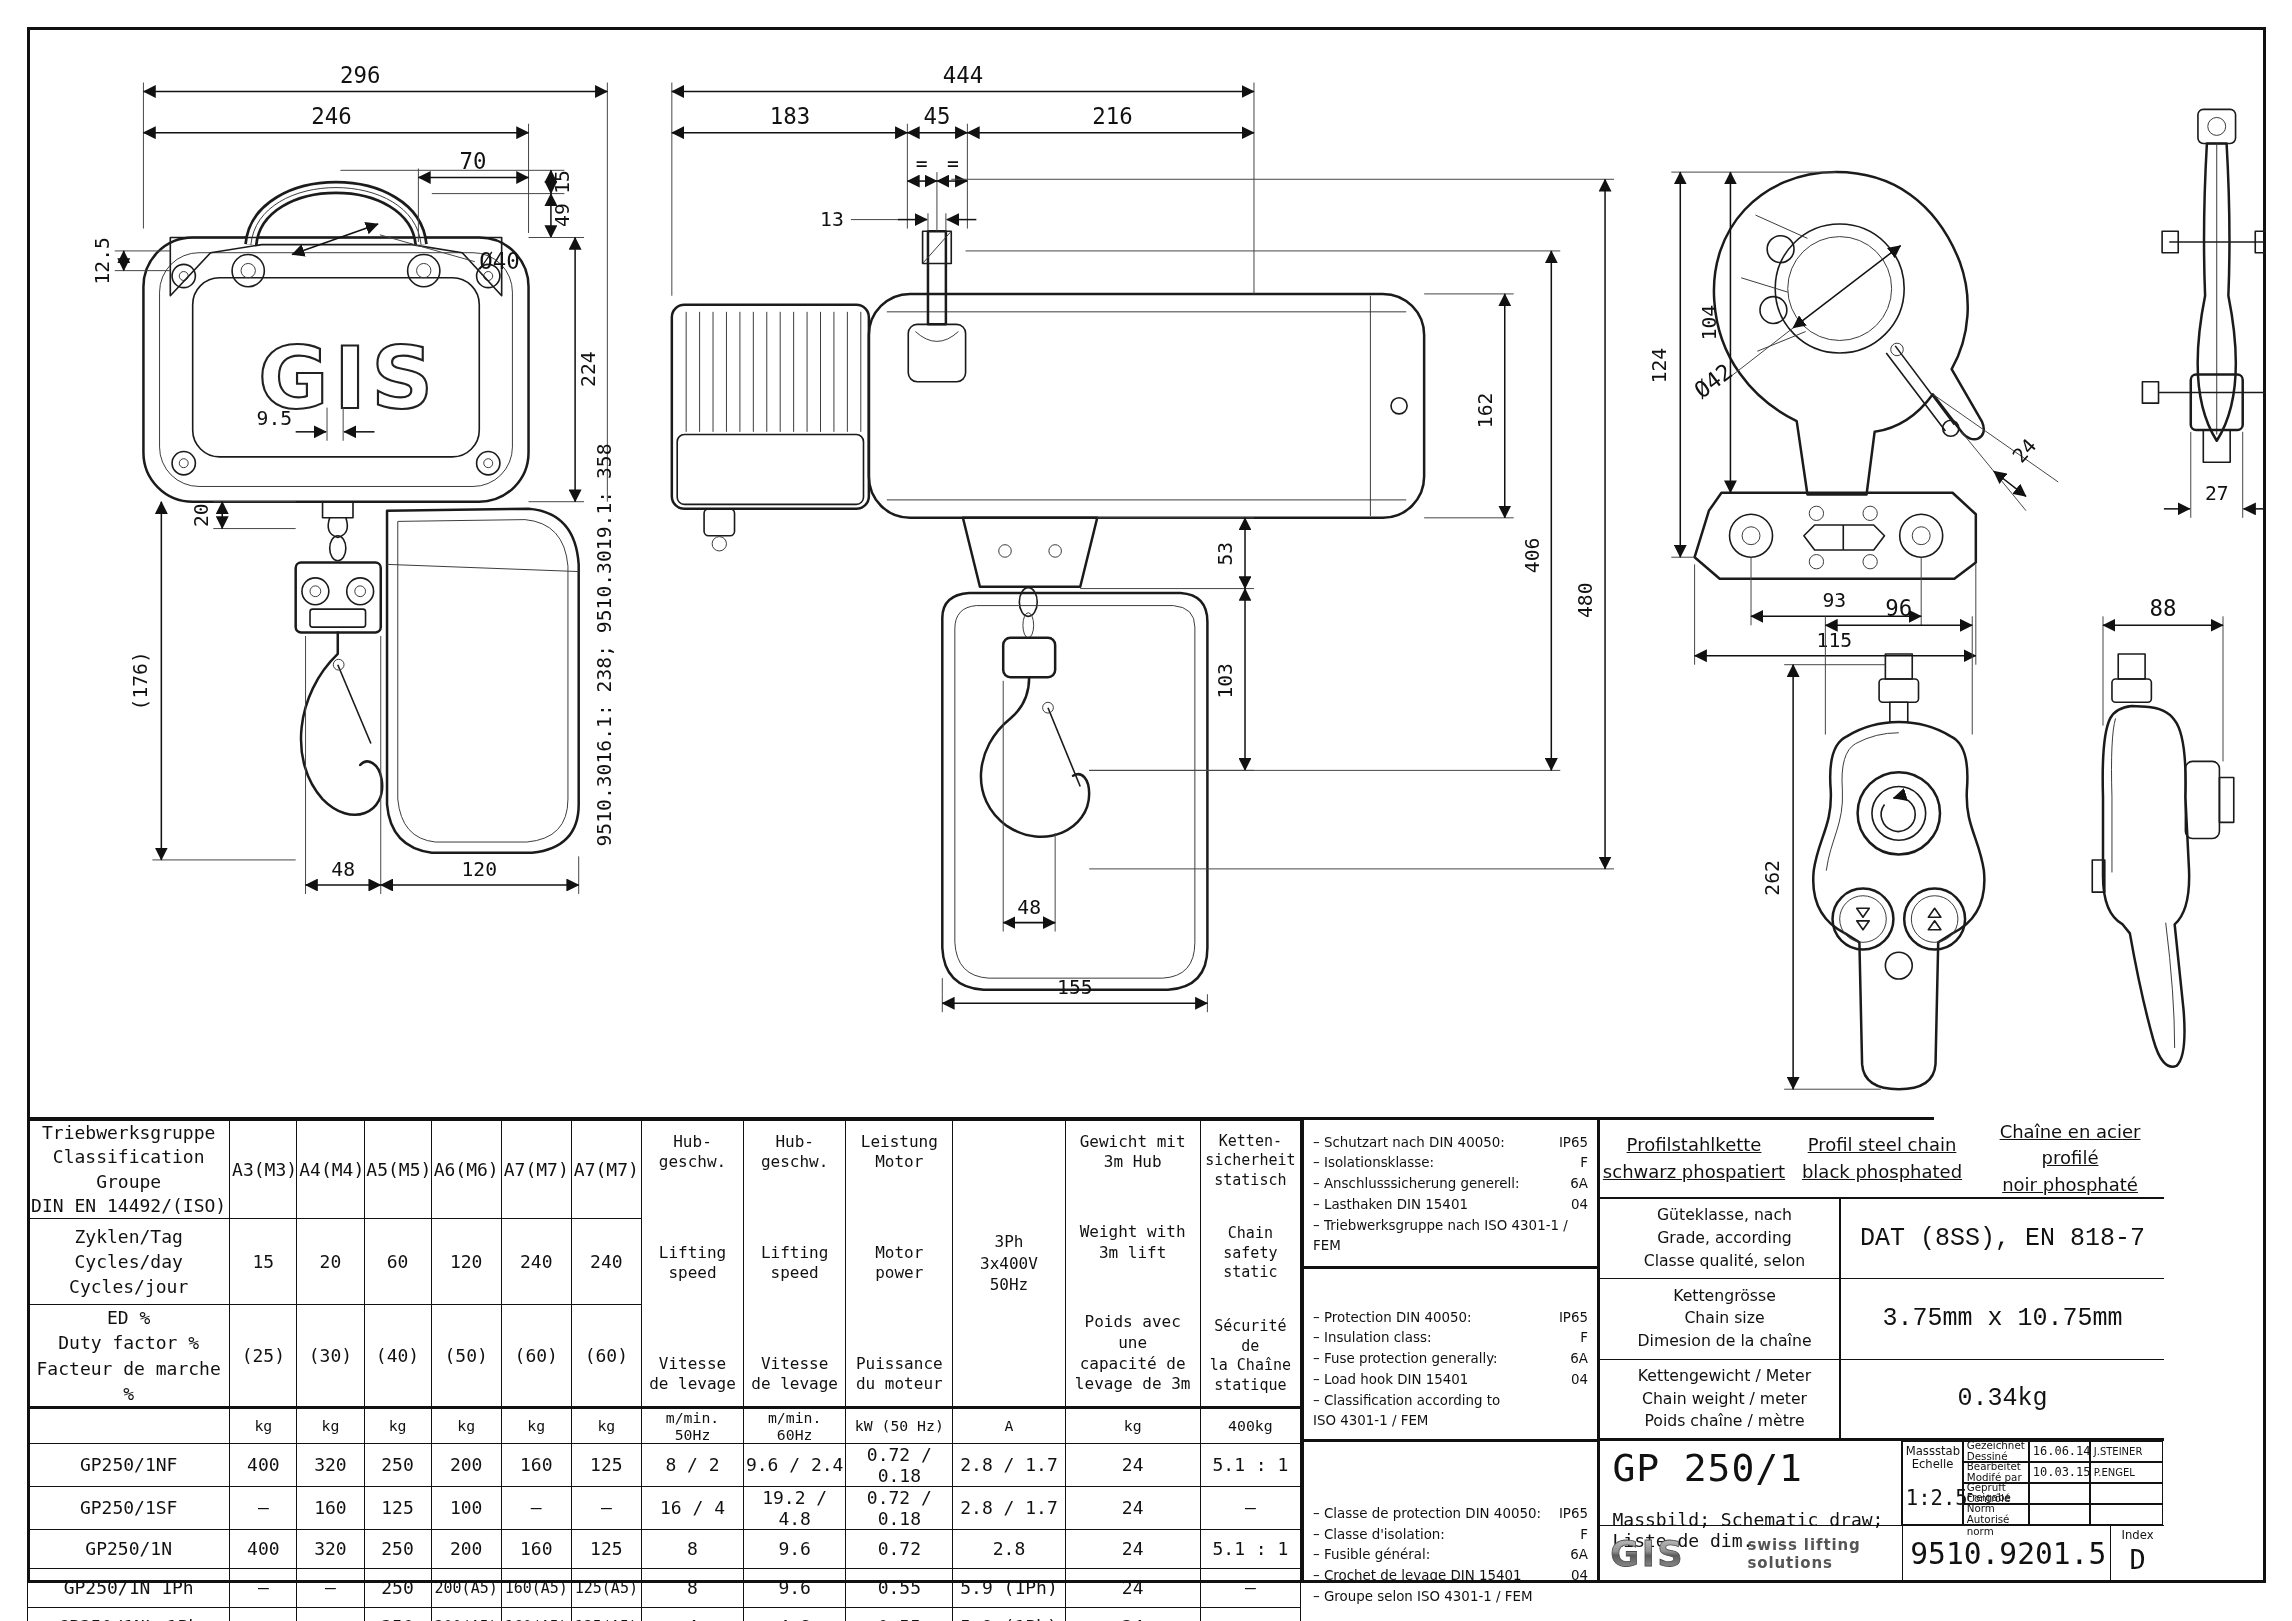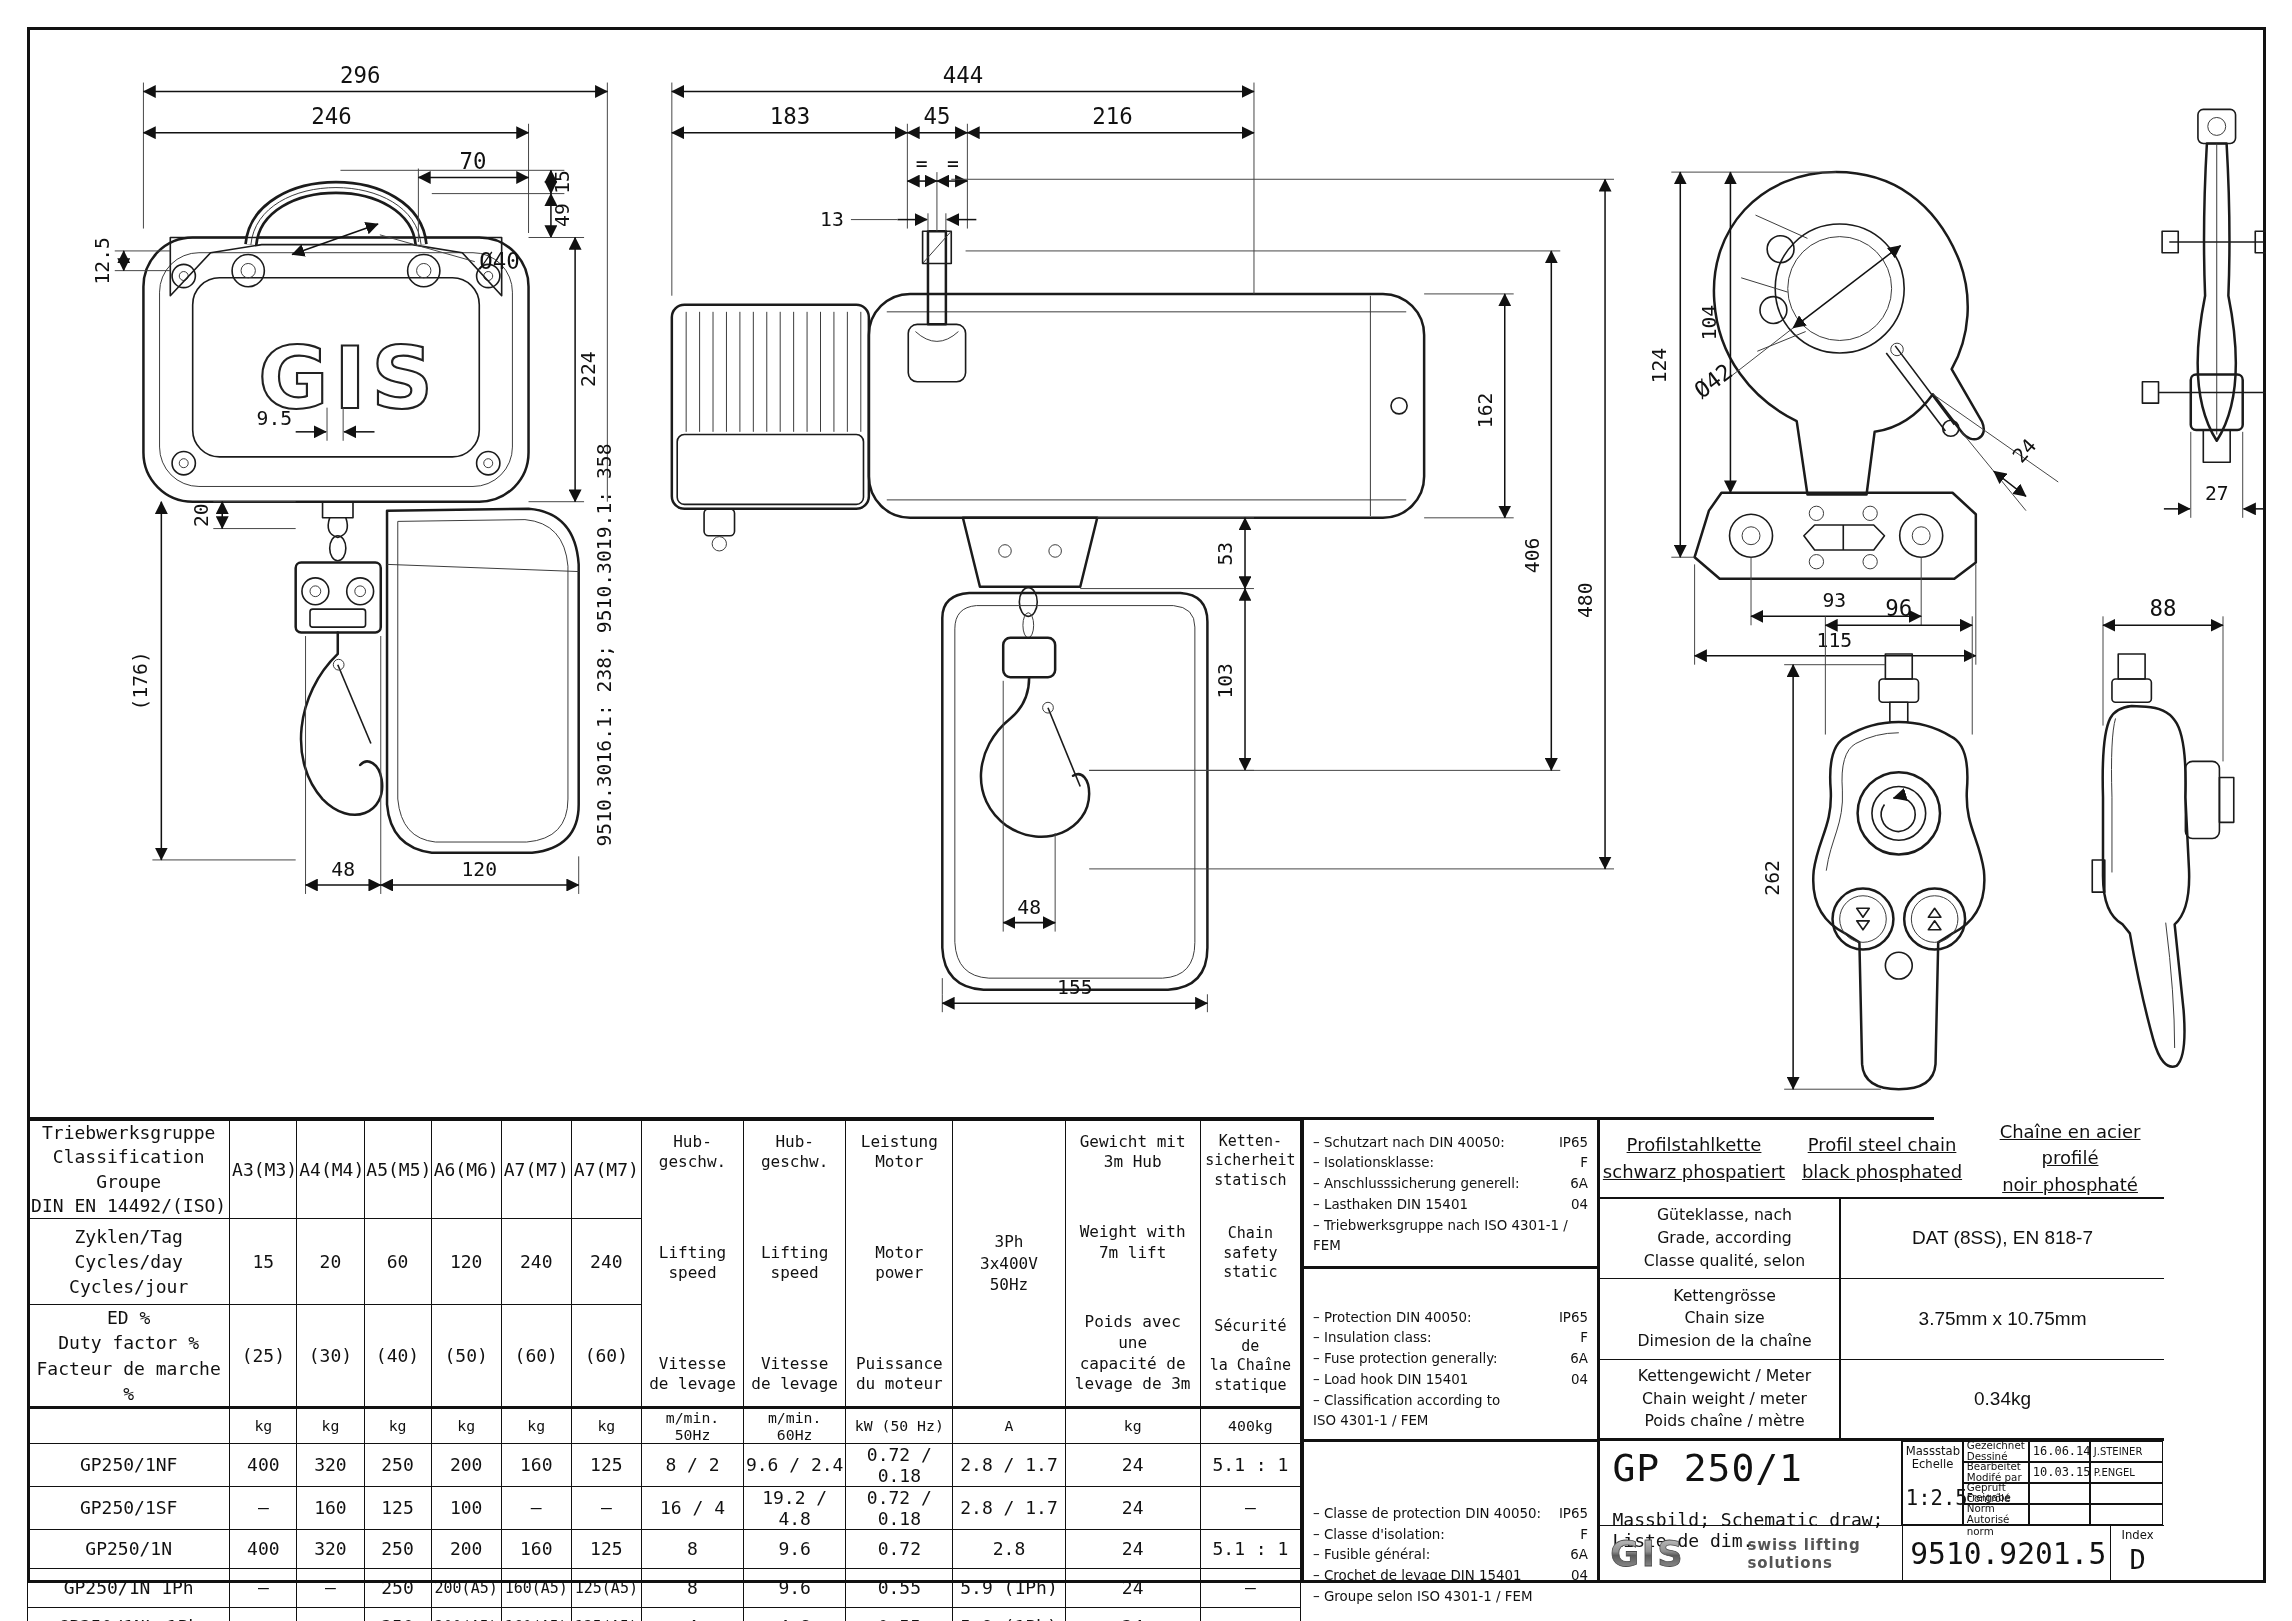--- a/index.html
+++ b/index.html
@@ -53,21 +53,21 @@
   .ri { flex:1 1 auto; border-left:3.6px solid #111; box-sizing:border-box;
         display:flex; flex-direction:column; }
   .ri-row1 { height:79px; border-bottom:2.7px solid #111; display:flex; align-items:center; box-sizing:border-box;text-decoration:underline; }
   .ri-row1 > div { flex:1; text-align:center; font-size:18px; line-height:1.45; }
   .ri-row { display:flex; border-bottom:1.8px solid #111; box-sizing:border-box; }
   .ri-grade { height:82px; } .ri-size { height:84px; } .ri-wt { height:83px; border-bottom-width:3.6px; }
   .ri-lab { flex:0 0 231px; border-right:2.7px solid #111; box-sizing:border-box;
             display:flex; align-items:center; justify-content:center; text-align:center;
             font-size:15.7px; line-height:1.45;margin-left:10px; }
   .ri-val { flex:1; display:flex; align-items:center; justify-content:center;
-            font-family:Liberation Sans, sans-serif; font-size:19px; }
+            font-family:Liberation Mono, monospace; font-size:25px; }
   .tb-upper { height:85px; display:flex; border-bottom:1.8px solid #111; box-sizing:border-box; }
   .tb-prod { flex:1; border-right:1.8px solid #111; box-sizing:border-box; padding:5.4px 12.5px; }
   .tb-prod .big { font-family:"DejaVu Sans Mono", monospace; font-size:38px; letter-spacing:0.9px; }
   .tb-prod .sub { font-family:"DejaVu Sans Mono", monospace; font-size:18px; margin-top:19px; }
   .rev { flex:0 0 262px; display:grid; grid-template-columns:61px 66px 61px 73px;
          grid-auto-rows:21px; font-size:10.3px; }
   .rev > div { border:0.9px solid #111; box-sizing:border-box; display:flex; flex-direction:column;
                justify-content:center; padding:0 2.7px; line-height:1.1; }
   .rev .scale { grid-row:1 / 5; text-align:center; justify-content:flex-start; padding-top:3.6px; }
   .rev .scale .sv { font-family:"DejaVu Sans Mono", monospace; font-size:20.6px; margin-top:16px; }
@@ -483,21 +483,21 @@
         <td rowspan="3">
           <div class="vcenter pre">3Ph
 3x400V
 50Hz</div>
             </td>
         <td rowspan="3">
           <div class="vstack">
                 <span class="pre">Gewicht mit
 3m Hub</span>
                 <span class="pre">Weight with
-7m lift</span>
+3m lift</span>
                 <span class="pre">Poids avec une
 capacité de
 levage de 3m</span>
               </div>
             </td>
         <td rowspan="3">
           <div class="vstack" style="font-size:15px">
                 <span class="pre">Ketten-
 sicherheit
 statisch</span>

